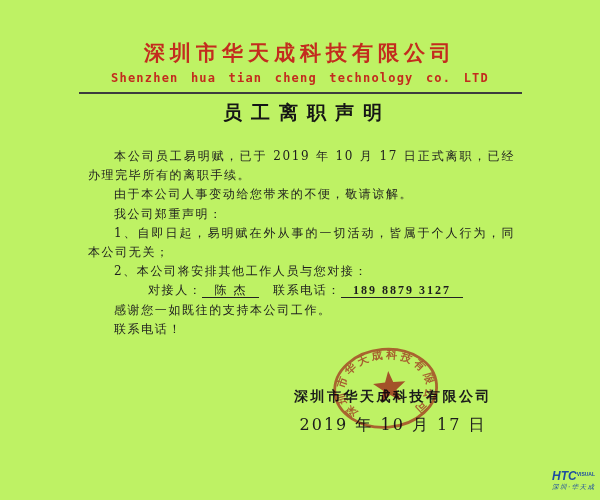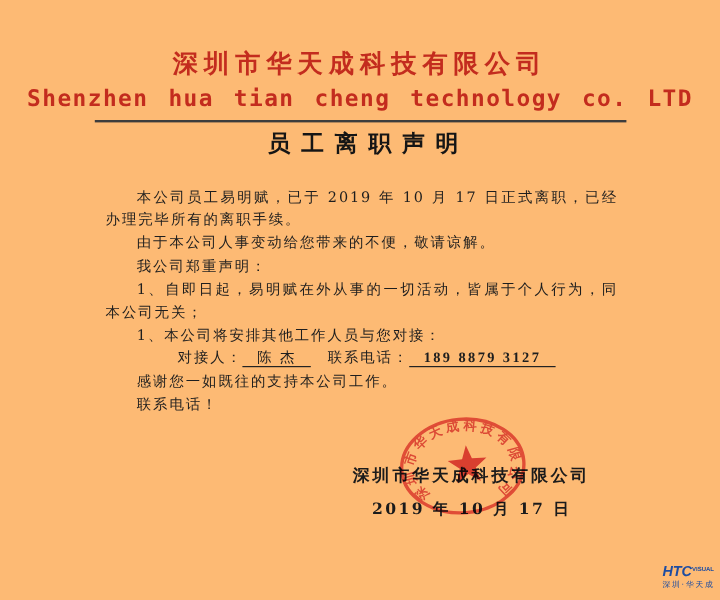--- a/index.html
+++ b/index.html
@@ -1,28 +1,28 @@
 <!DOCTYPE html>
 <html><head>
 <meta charset="utf-8">
 <style>
   html,body{margin:0;padding:0;background:#ffffff;}
   .page{
-    position:relative;width:600px;height:500px;background:#fdba74;
+    position:relative;width:600px;height:500px;background:#bef264;
     overflow:hidden;font-family:"DejaVu Serif","Liberation Serif",serif;color:#1c1c1c;
   }
   
   .hdr{text-align:center;}
   .company-cn{
     margin:42px 0 0 0;font-size:21px;line-height:22px;font-weight:bold;
     letter-spacing:5px;color:#c32c1e;
   }
   .company-en{
     margin-top:7px;font-family:"DejaVu Sans Mono","Liberation Mono",monospace;
-    font-size:19px;font-weight:bold;letter-spacing:1.2px;word-spacing:4px;color:#c32c1e;
+    font-size:12px;font-weight:bold;letter-spacing:1.2px;word-spacing:4px;color:#c32c1e;
   }
   .divider{width:443px;height:2px;background:#3d3d3d;margin:7px auto 0 auto;}
   .doc-title{
     margin:7px 0 0 14px;font-size:19px;line-height:23px;font-weight:bold;
     letter-spacing:9px;color:#151515;
   }
   
   .body-text{
     margin:23px 85px 11px 88px;font-size:12px;line-height:19.2px;
     letter-spacing:1.6px;color:#1e1e1e;text-align:justify;
@@ -34,21 +34,21 @@
     border-bottom:1.5px solid #222;padding:0 12px;white-space:nowrap;
   }
   .blank-phone{
     font-family:Liberation Serif, serif;font-weight:bold;
     letter-spacing:2px;
   }
   .gap{display:inline-block;width:14px;}
   
   .signature{position:absolute;top:388px;left:186px;width:414px;text-align:center;}
   .sig-company{font-size:14px;font-weight:bold;letter-spacing:2.5px;color:#1b1b1b;}
-  .sig-date{margin-top:9px;font-size:13px;font-weight:bold;letter-spacing:2px;color:#1b1b1b;}
+  .sig-date{margin-top:9px;font-size:16px;font-weight:normal;letter-spacing:2px;color:#1b1b1b;}
   
   .seal{
     position:absolute;left:328px;top:342px;width:122px;height:100px;
     opacity:.85;mix-blend-mode:multiply;transform:rotate(-5deg);
   }
   .seal-arc-text{
     font-family:"DejaVu Serif",serif;font-size:11px;font-weight:bold;
     letter-spacing:3px;fill:#d94a5c;
   }
   
@@ -57,40 +57,41 @@
     font-family:"Liberation Sans","DejaVu Sans",sans-serif;font-style:italic;
     font-weight:bold;font-size:12px;color:#1e4da1;letter-spacing:0;
   }
   .logo-suffix{
     font-family:"Liberation Sans",sans-serif;font-size:5px;font-weight:bold;
     color:#1e4da1;vertical-align:4px;letter-spacing:0;
   }
   .logo-tagline{
     margin-top:1px;font-size:6.5px;color:#1e4da1;letter-spacing:1.5px;
     font-family:"DejaVu Sans",sans-serif;
+    font-style:italic;
   }
 </style>
 </head>
 <body>
 
 <div class="page">
 
   <div class="hdr">
     <h1 class="company-cn">深圳市华天成科技有限公司</h1>
     <div class="company-en">Shenzhen hua tian cheng technology co. LTD</div>
     <div class="divider"></div>
     <h2 class="doc-title">员工离职声明</h2>
   </div>
 
   <div class="body-text">
     <p class="indent">本公司员工易明赋，已于 2019 年 10 月 17 日正式离职，已经办理完毕所有的离职手续。</p>
     <p class="indent">由于本公司人事变动给您带来的不便，敬请谅解。</p>
     <p class="indent">我公司郑重声明：</p>
     <p class="indent">1、自即日起，易明赋在外从事的一切活动，皆属于个人行为，同本公司无关；</p>
-    <p class="indent">1、本公司将安排其他工作人员与您对接：</p>
+    <p class="indent">2、本公司将安排其他工作人员与您对接：</p>
     <p class="indent-deep"><span>对接人：</span><span class="blank">陈 杰</span><span class="gap"></span><span>联系电话：</span><span class="blank blank-phone">189 8879 3127</span></p>
     <p class="indent">感谢您一如既往的支持本公司工作。</p>
     <p class="indent">联系电话！</p>
   </div>
 
   <div class="signature">
     <div class="sig-company">深圳市华天成科技有限公司</div>
     <div class="sig-date">2019 年 10 月 17 日</div>
   </div>
 

